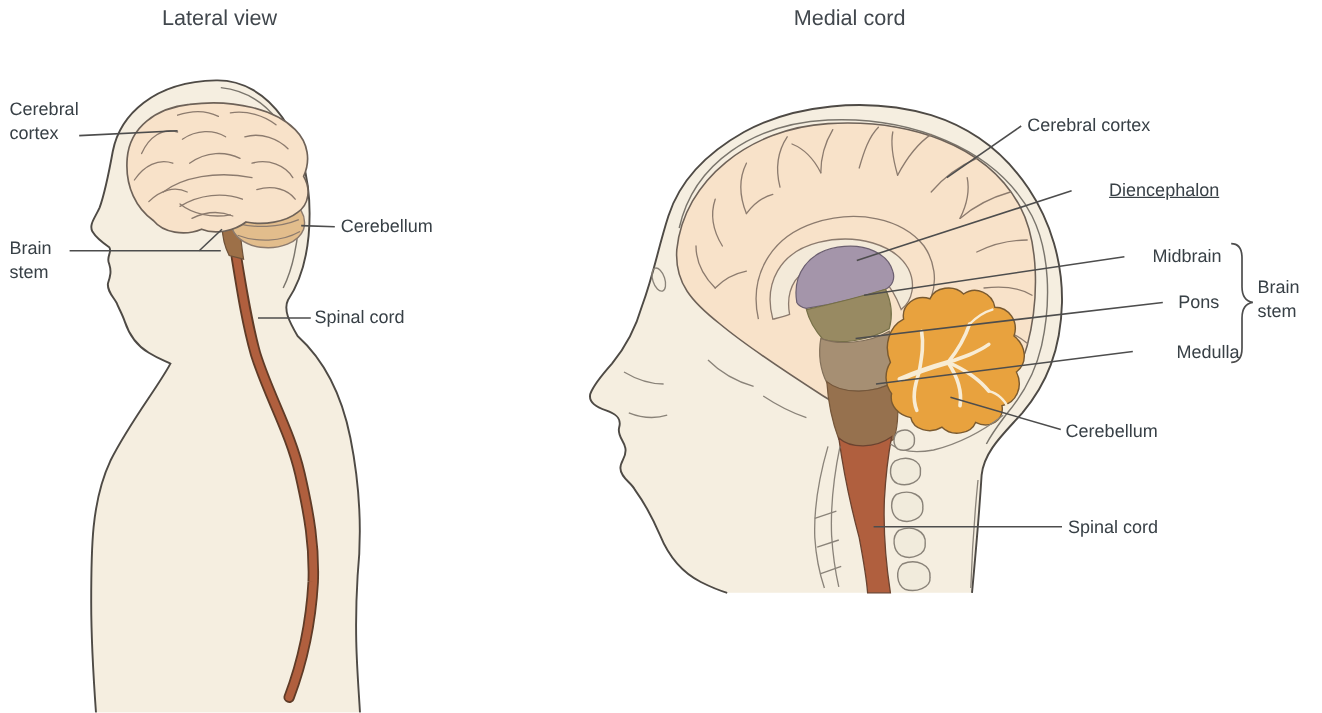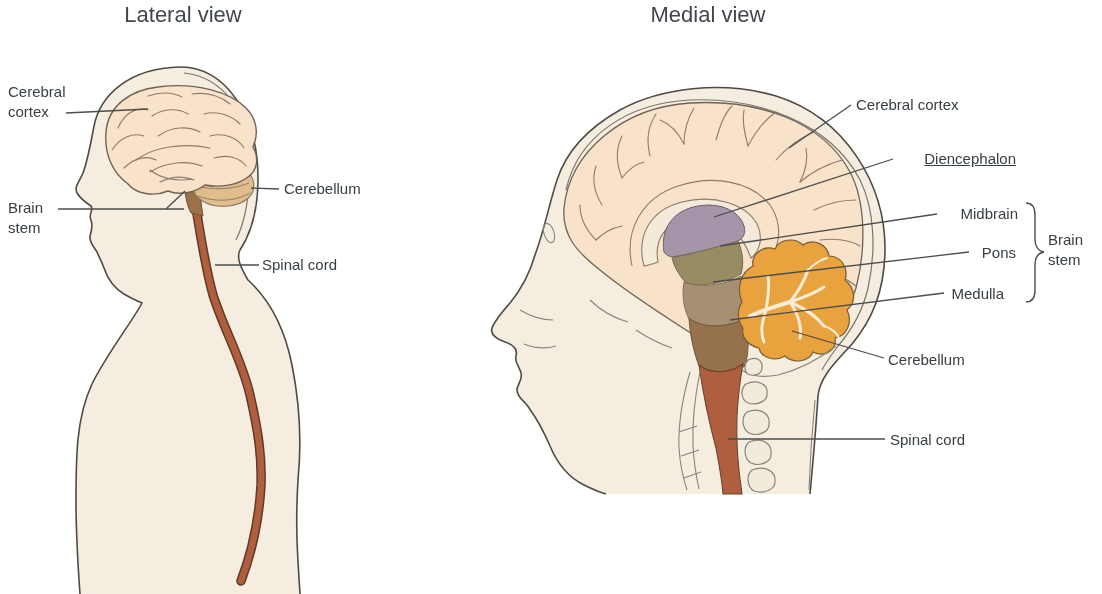--- a/index.html
+++ b/index.html
@@ -3,21 +3,21 @@
 <meta charset="utf-8">
 <style>
   html,body { margin:0; padding:0; background:#ffffff; }
   #canvas {
     position:relative; width:1102px; height:594px; background:#ffffff;
     font-family:"Liberation Sans", sans-serif; overflow:hidden;
   }
   #art { position:absolute; left:0; top:0; }
   .title {
     position:absolute; width:170px; text-align:center;
-    font-size:22px; line-height:22px; color:#41474d;
+    font-size:18px; line-height:22px; color:#41474d;
   }
   .lbl {
     position:absolute; font-size:15px; line-height:20px; color:#384046;
   }
   .lbl.right { text-align:right; }
   .nowrap { white-space:nowrap; }
 </style>
 </head>
 <body>
 
@@ -262,29 +262,29 @@
       <path d="M 885,439 L 728,439"></path>
     </g>
 
     <path d="M 1026,203 C 1033,203 1035,208 1035,215 L 1035,239
          C 1035,247 1038,251 1044,252
          C 1038,253 1035,257 1035,265 L 1035,290
          C 1035,297 1033,302 1026,302" fill="none" stroke="#4d4d4d" stroke-width="1.4"></path>
   </svg>
 
   <div class="title" style="left:98px; top:4px;">Lateral view</div>
-  <div class="title" style="left:623px; top:4px;">Medial view</div>
+  <div class="title" style="left:623px; top:4px;">Medial cord</div>
 
   <div class="lbl" style="left:8px; top:82px; width:74px;">Cerebral cortex</div>
   <div class="lbl" style="left:8px; top:198px; width:48px;">Brain stem</div>
   <div class="lbl nowrap" style="left:284px; top:179px;">Cerebellum</div>
   <div class="lbl nowrap" style="left:262px; top:255px;">Spinal cord</div>
 
   <div class="lbl nowrap" style="left:856px; top:95px;">Cerebral cortex</div>
   <div class="lbl right nowrap" style="right:86px; top:149px;text-decoration:underline;">Diencephalon</div>
   <div class="lbl right nowrap" style="right:84px; top:204px;margin-left:36px;">Midbrain</div>
   <div class="lbl right nowrap" style="right:86px; top:243px;">Pons</div>
-  <div class="lbl right nowrap" style="right:98px; top:284px;">Medulla</div>
+  <div class="lbl right nowrap" style="right:69px; top:284px;">Medulla</div>
   <div class="lbl" style="left:1048px; top:230px; width:48px;">Brain stem</div>
   <div class="lbl nowrap" style="left:888px; top:350px;">Cerebellum</div>
   <div class="lbl nowrap" style="left:890px; top:430px;">Spinal cord</div>
 
 </div>
 
 </body></html>

